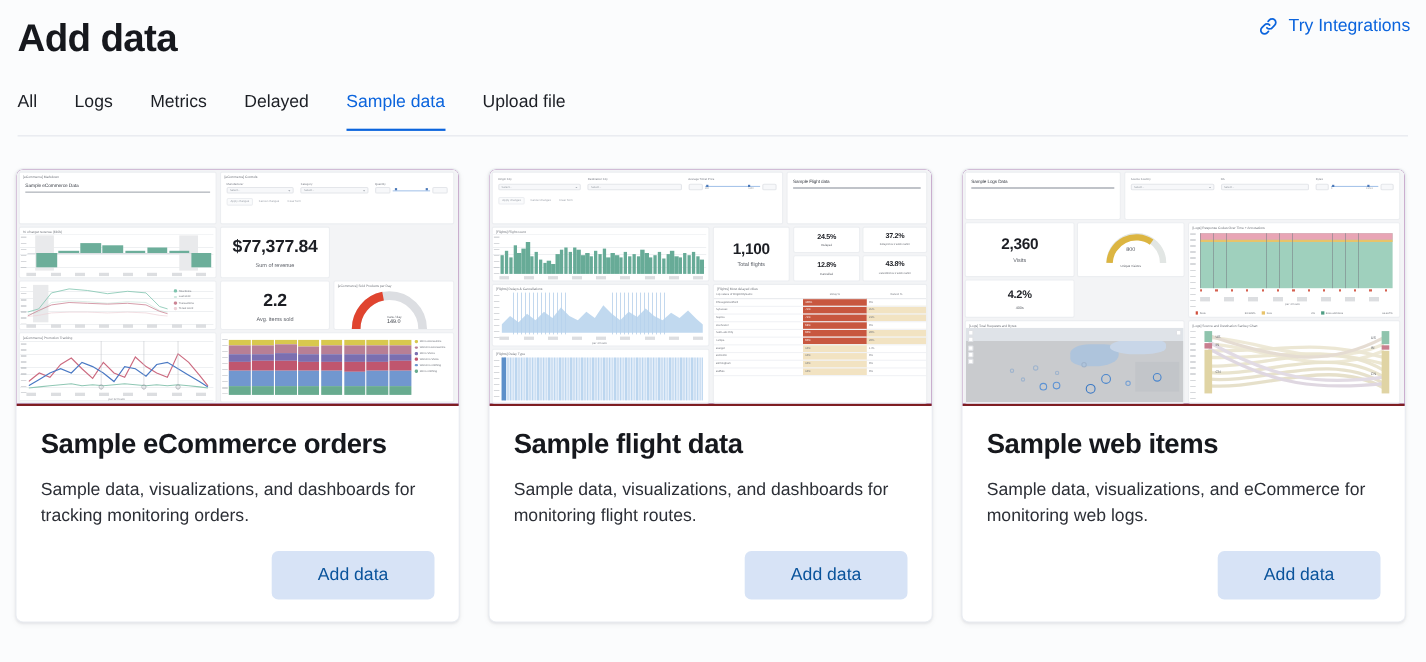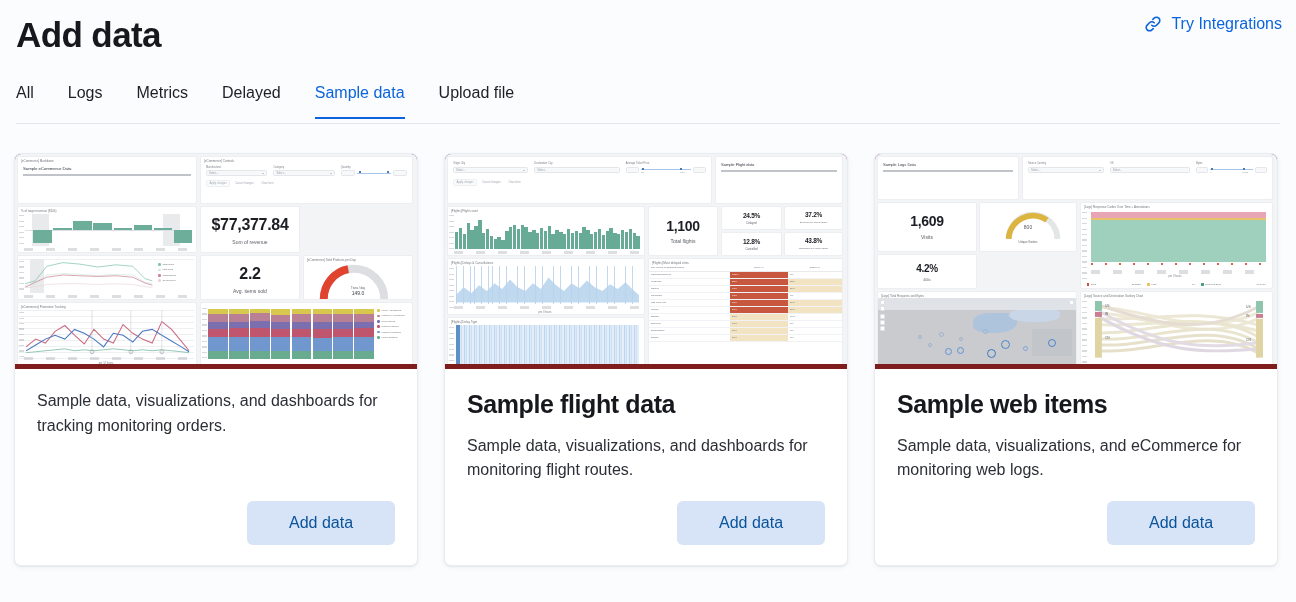--- a/index.html
+++ b/index.html
@@ -90,21 +90,21 @@
     box-shadow: 0 1px 2px rgba(26,32,41,0.07), 0 2px 6px rgba(26,32,41,0.04);
     overflow: hidden;
     display: flex;
     flex-direction: column;
   }
   .card-thumb {
     height: 215px;
     overflow: hidden;
     background: #701a75;
     position: relative;
-    border-bottom: 5px solid #7f1d1d;
+    border-bottom: 2px solid #7f1d1d;
   }
   .card-body {
     padding: 20px 22px 20px 22px;
     display: flex;
     flex-direction: column;
     flex: 1;
   }
   .card-title {
     font-size: 25px;
     font-weight: 700;
@@ -495,20 +495,21 @@
               <div>
                   <em style="background:#68ab8f"></em>
                   <span>Men's Clothing</span>
                 </div>
             </div>
           </div>
         </div>
       </div>
     </div>
     <div class="card-body">
+      <div class="card-title">Sample eCommerce orders</div>
       <div class="card-desc">Sample data, visualizations, and dashboards for tracking monitoring orders.</div>
       <div class="card-actions">
         <button class="add-btn">Add data</button>
       </div>
     </div>
   </div>
 
   <div class="card">
     <div class="card-thumb">
       <div class="dash">
@@ -771,21 +772,21 @@
                   <div style="position:absolute;left:0;top:4.6px;font-size:2.2px;color:#9aa0a8;">0</div>
                   <div style="position:absolute;right:5px;top:4.6px;font-size:2.2px;color:#9aa0a8;">19722</div>
                 </div>
                 <div class="ctrl-box" style="width:12px;"></div>
               </div>
             </div>
           </div>
         </div>
 
         <div class="panel" style="left:2px;top:48px;width:100px;height:50px;">
-          <div class="big-num" style="font-size:14px;margin-top:11px;">1,609</div>
+          <div class="big-num" style="font-size:14px;margin-top:11px;">2,360</div>
           <div class="sub-lab" style="font-size:5px;margin-top:7px;">Visits</div>
         </div>
 
         <div class="panel" style="left:104px;top:48px;width:98px;height:50px;">
           <svg viewBox="0 0 100 56" style="position:absolute;left:24px;top:7px;width:58px;">
             <path d="M8 50 A42 42 0 0 1 92 50" fill="none" stroke="#e2e6e4" stroke-width="10"></path>
             <path d="M8 50 A42 42 0 0 1 74 17.5" fill="none" stroke="#dcb541" stroke-width="10"></path>
           </svg>
           <div class="sub-lab" style="font-size:5px;position:absolute;left:0;right:0;top:22px;color:#54585f;">800</div>
           <div class="sub-lab" style="font-size:2.8px;position:absolute;left:0;right:0;top:38px;">Unique Visitors</div>

